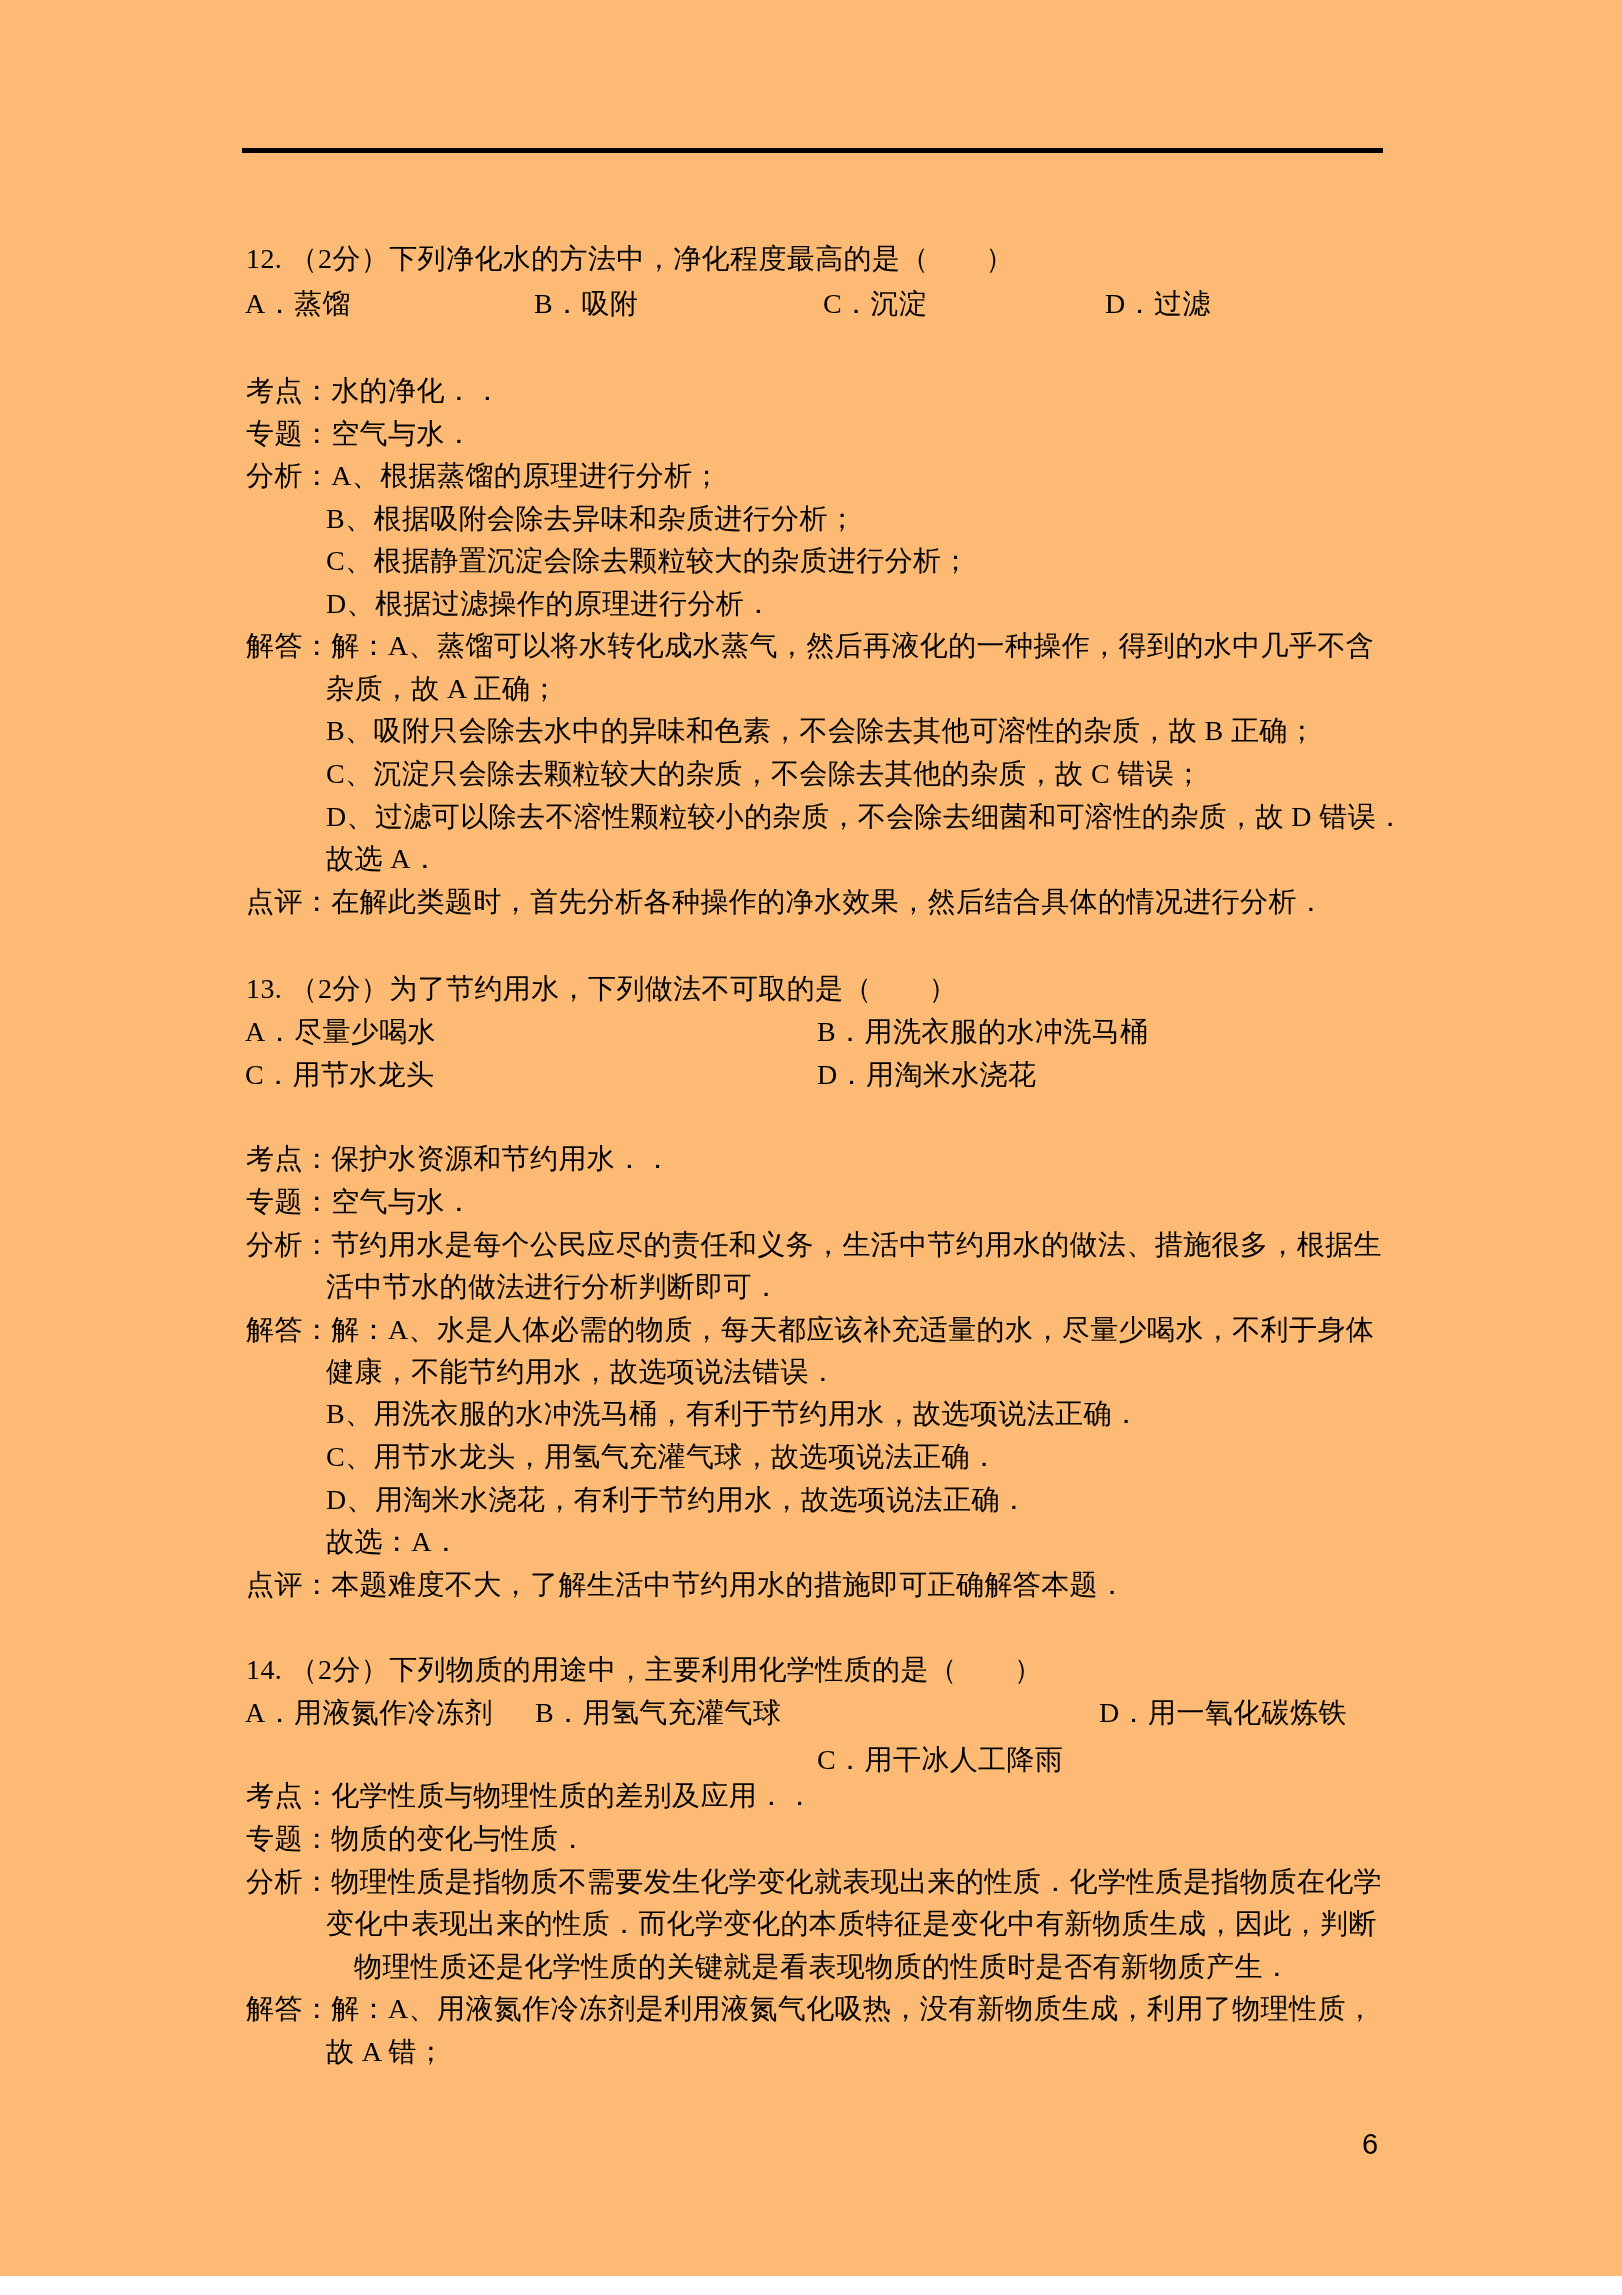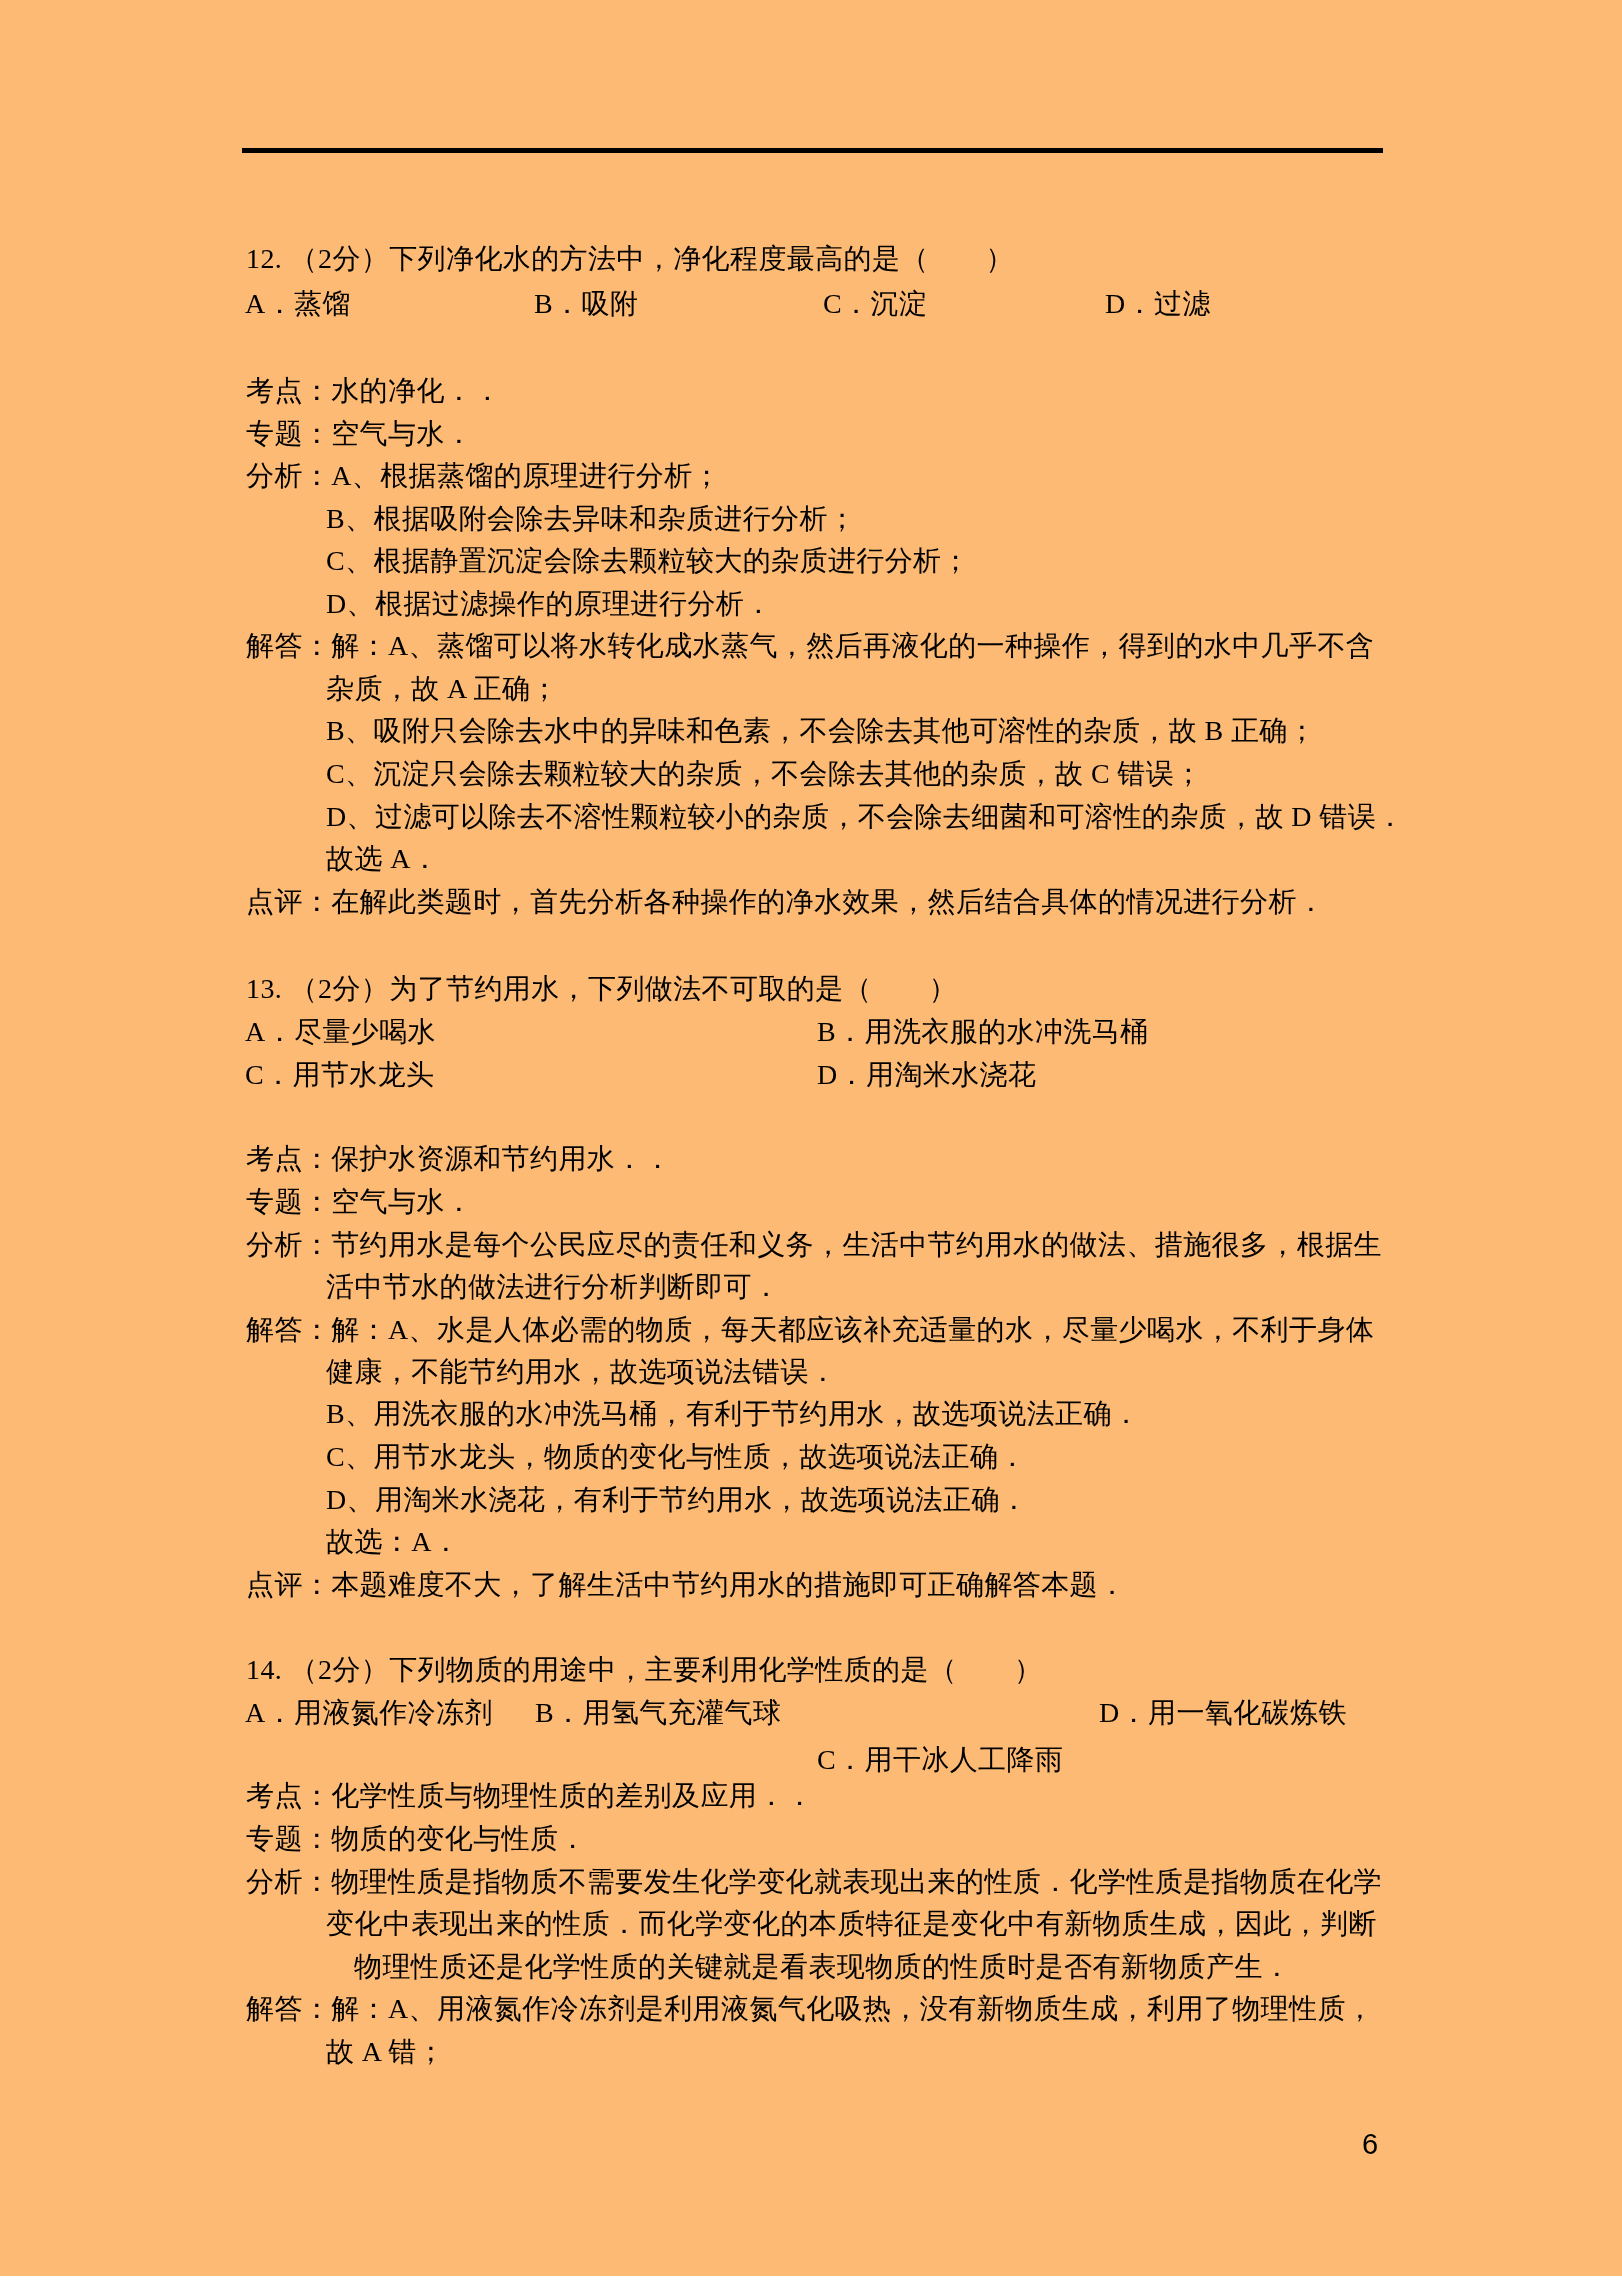--- a/index.html
+++ b/index.html
@@ -69,21 +69,21 @@
       <div class="line" style="left: 817px; top: 1014px;">B．用洗衣服的水冲洗马桶</div>
       <div class="line" style="left: 245px; top: 1057px;">C．用节水龙头</div>
       <div class="line" style="left: 817px; top: 1057px;">D．用淘米水浇花</div>
       <div class="line" style="left: 246px; top: 1141px;">考点：保护水资源和节约用水．．</div>
       <div class="line" style="left: 246px; top: 1184px;">专题：空气与水．</div>
       <div class="line" style="left: 246px; top: 1227px;">分析：节约用水是每个公民应尽的责任和义务，生活中节约用水的做法、措施很多，根据生</div>
       <div class="line" style="left: 326px; top: 1269px;">活中节水的做法进行分析判断即可．</div>
       <div class="line" style="left: 246px; top: 1312px;">解答：解：A、水是人体必需的物质，每天都应该补充适量的水，尽量少喝水，不利于身体</div>
       <div class="line" style="left: 326px; top: 1354px;">健康，不能节约用水，故选项说法错误．</div>
       <div class="line" style="left: 326px; top: 1396px;">B、用洗衣服的水冲洗马桶，有利于节约用水，故选项说法正确．</div>
-      <div class="line" style="left: 326px; top: 1439px;">C、用节水龙头，物质的变化与性质，故选项说法正确．</div>
+      <div class="line" style="left: 326px; top: 1439px;">C、用节水龙头，用氢气充灌气球，故选项说法正确．</div>
       <div class="line" style="left: 326px; top: 1482px;">D、用淘米水浇花，有利于节约用水，故选项说法正确．</div>
       <div class="line" style="left: 326px; top: 1524px;">故选：A．</div>
       <div class="line" style="left: 246px; top: 1567px;">点评：本题难度不大，了解生活中节约用水的措施即可正确解答本题．</div>
       <div class="line" style="left: 246px; top: 1652px;">14. （2分）下列物质的用途中，主要利用化学性质的是（　　）</div>
       <div class="line" style="left: 245px; top: 1695px;">A．用液氮作冷冻剂</div>
       <div class="line" style="left: 535px; top: 1695px;">B．用氢气充灌气球</div>
       <div class="line" style="left: 817px; top: 1695px; margin-top: 47px;">C．用干冰人工降雨</div>
       <div class="line" style="left: 1099px; top: 1695px;">D．用一氧化碳炼铁</div>
       <div class="line" style="left: 246px; top: 1778px;">考点：化学性质与物理性质的差别及应用．．</div>
       <div class="line" style="left: 246px; top: 1821px;">专题：物质的变化与性质．</div>

